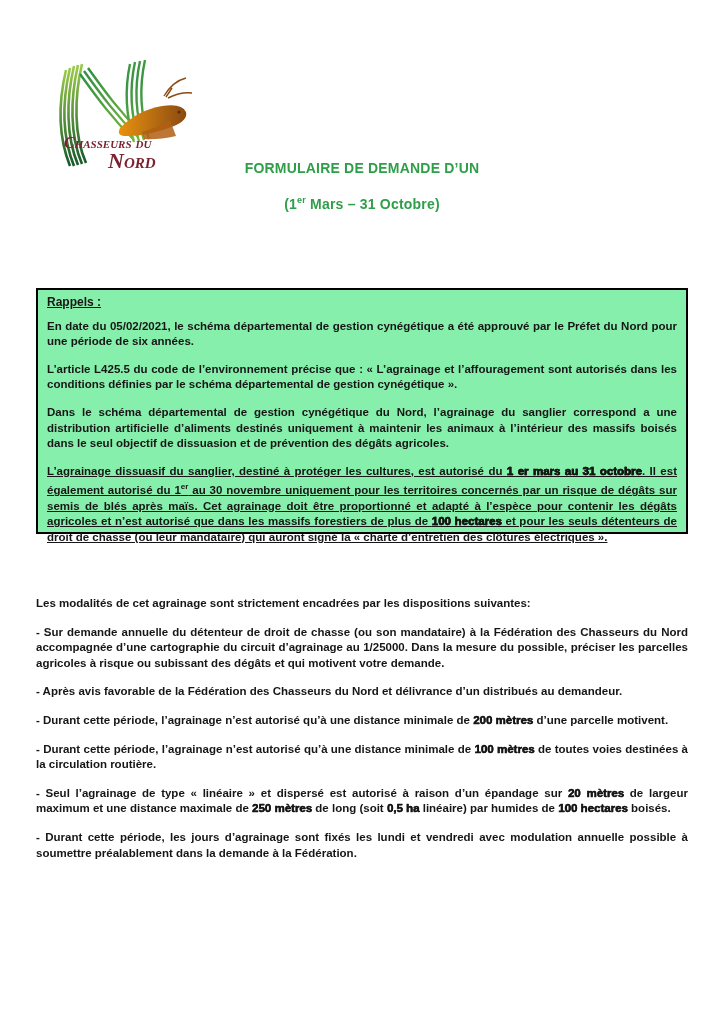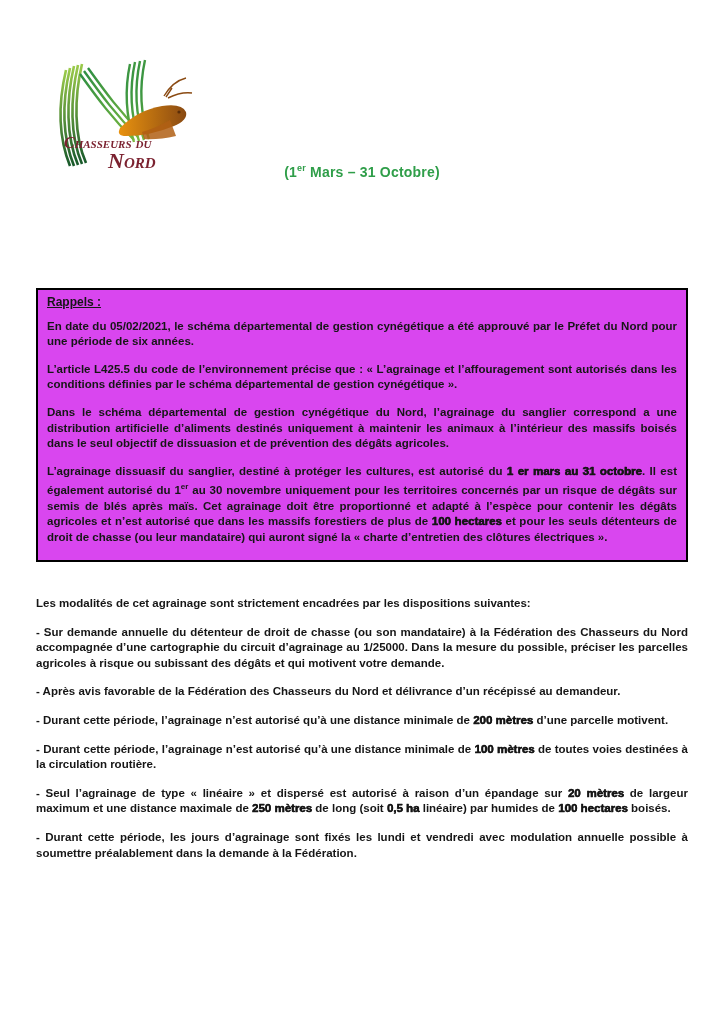--- a/index.html
+++ b/index.html
@@ -25,29 +25,29 @@
   .title-line sup { font-size: 9px; }
   
   .doc-text {
     font-size: 11.5px; line-height: 15.6px; font-weight: 700;
     color: #161616; text-align: justify;
   }
   .xb { -webkit-text-stroke: 0.4px currentColor; text-shadow: 0.3px 0 0 currentColor; }
   sup { font-size: 8px; }
   
   .rappels-box {
-    position: absolute; left: 36px; top: 272px; width: 652px; height: 274px;
-    border: 2px solid #000000; padding: 5px 9px 19px 9px; background: #d946ef;
+    position: absolute; left: 36px; top: 272px; width: 652px; height: 246px;
+    border: 2px solid #000000; padding: 5px 9px 19px 9px; background: #86efac;
   }
   .rappels-heading {
     display: inline-block; font-size: 12px; font-weight: 700; color: #161616;
     text-decoration: underline; margin-bottom: 8px;
   }
   .rappels-box p { margin-bottom: 12px; }
-  .rappels-box p:last-child { margin-bottom: 0; }
+  .rappels-box p:last-child { margin-bottom: 0; text-decoration: underline; }
   
   .modalites {
     position: absolute; left: 36px; top: 580px; width: 652px;
   }
   .modalites p { margin-bottom: 13px; }
   
   .page-bottom-line {
     position: absolute; left: 63px; top: 1019px; width: 270px; height: 3px;
     background: #4a4a4a;
   }
@@ -103,35 +103,36 @@
       </g>
 
       <g font-family="'Liberation Serif', serif" font-style="italic" fill="#7b2230">
         <text x="18" y="104" font-size="16" font-weight="bold" style="font-variant:small-caps">Chasseurs du</text>
         <text x="62" y="124" font-size="22" font-weight="bold" style="font-variant:small-caps">Nord</text>
       </g>
     </svg>
   </div>
 
   <div class="title-block">
+    <div class="title-line">FORMULAIRE DE DEMANDE D’UN</div>
     <div class="title-line"><span>(1</span><sup>er</sup><span> Mars – 31 Octobre)</span></div>
   </div>
 
   <div class="rappels-box doc-text">
     <span class="rappels-heading">Rappels :</span>
     <p><span>En date du 05/02/2021, le schéma départemental de gestion cynégétique a été approuvé par le Préfet du Nord pour une période de six années.</span></p>
     <p><span>L’article L425.5 du code de l’environnement précise que : « L’agrainage et l’affouragement sont autorisés dans les conditions définies par le schéma départemental de gestion cynégétique ».</span></p>
     <p><span>Dans le schéma départemental de gestion cynégétique du Nord, l’agrainage du sanglier correspond a une distribution artificielle d’aliments destinés uniquement à maintenir les animaux à l’intérieur des massifs boisés dans le seul objectif de dissuasion et de prévention des dégâts agricoles.</span></p>
     <p><span>L’agrainage dissuasif du sanglier, destiné à protéger les cultures, est autorisé du </span><span class="xb">1 er mars au 31 octobre</span><span>. Il est également autorisé du  1</span><sup>er</sup><span>  au 30 novembre uniquement pour les territoires concernés par un risque de dégâts sur semis de blés après maïs. Cet agrainage doit être proportionné et adapté à l’espèce pour contenir les dégâts agricoles et n’est autorisé que dans les massifs forestiers de plus de </span><span class="xb">100 hectares</span><span> et pour les seuls détenteurs de droit de chasse (ou leur mandataire) qui auront signé la « charte d’entretien des clôtures électriques ».</span></p>
   </div>
 
   <div class="modalites doc-text">
     <p><span>Les modalités de cet agrainage sont strictement encadrées par les dispositions suivantes:</span></p>
     <p><span>- Sur demande annuelle du détenteur de droit de chasse (ou son mandataire) à la Fédération des Chasseurs du Nord accompagnée d’une cartographie du circuit d’agrainage au 1/25000. Dans la mesure du possible, préciser les parcelles agricoles à risque ou subissant des dégâts et qui motivent votre demande.</span></p>
-    <p><span> - Après avis favorable de la Fédération des Chasseurs du Nord et délivrance d’un récépissé au demandeur.</span></p>
+    <p><span> - Après avis favorable de la Fédération des Chasseurs du Nord et délivrance d’un distribués au demandeur.</span></p>
     <p><span>- Durant cette période, l’agrainage n’est autorisé qu’à une distance minimale de </span><span class="xb">200 mètres</span><span> d’une parcelle motivent.</span></p>
     <p><span>- Durant cette période, l’agrainage n’est autorisé qu’à une distance minimale de </span><span class="xb">100 mètres</span><span> de toutes voies destinées à la circulation routière.</span></p>
     <p><span> - Seul l’agrainage de type « linéaire » et dispersé est autorisé à raison d’un épandage sur </span><span class="xb">20 mètres</span><span> de largeur maximum et une distance maximale de </span><span class="xb">250 mètres</span><span> de long (soit </span><span class="xb">0,5 ha</span><span> linéaire) par humides de </span><span class="xb">100 hectares</span><span> boisés.</span></p>
     <p><span>- Durant cette période, les jours d’agrainage sont fixés les lundi et vendredi avec modulation annuelle possible à soumettre préalablement dans la demande à la Fédération.</span></p>
   </div>
 
   <div class="page-bottom-line"></div>
 
 </div>
 

